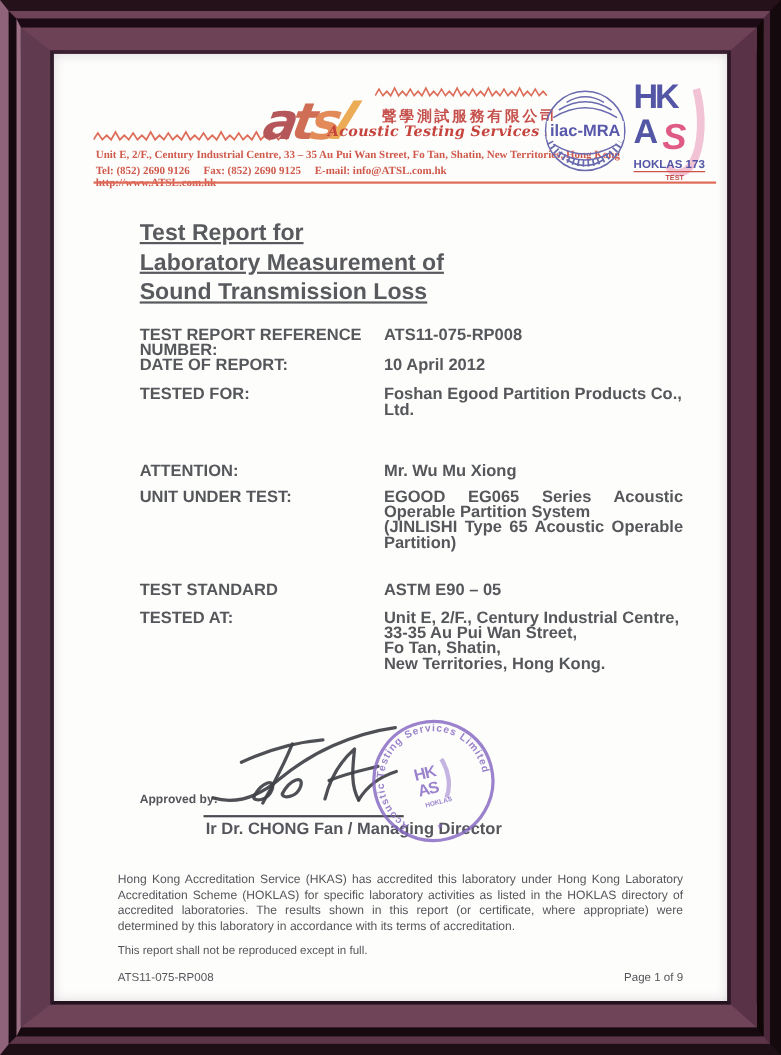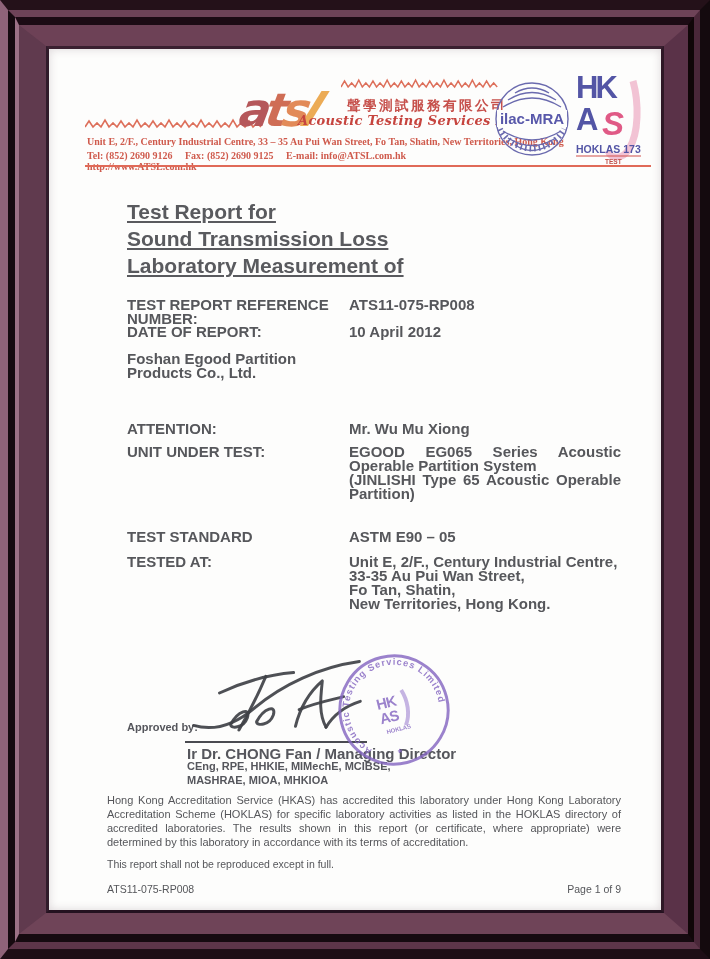--- a/index.html
+++ b/index.html
@@ -114,33 +114,34 @@
         <text x="27" y="66" font-size="33" font-weight="bold" font-style="italic" fill="#e05a86">S</text>
         <text x="1" y="84" font-size="10.5" font-weight="bold" fill="#5355a5">HOKLAS 173</text>
         <line x1="1" y1="87" x2="66" y2="87" stroke="#d0504a" stroke-width="1.2"></line>
         <text x="30" y="95" font-size="6.5" font-weight="bold" fill="#c0504a">TEST</text>
       </svg>
 
       <div class="rule"></div>
 
       <div class="title">
         <span>Test Report for</span>
+        <span>Laboratory Measurement of</span>
         <span>Sound Transmission Loss</span>
-        <span>Laboratory Measurement of</span>
       </div>
 
       <div class="row" style="top:249px">
         <span>TEST REPORT REFERENCE NUMBER:</span>
         <span class="val">ATS11-075-RP008</span>
       </div>
       <div class="row" style="top:276px">
         <span>DATE OF REPORT:</span>
         <span class="val">10 April 2012</span>
       </div>
       <div class="row" style="top:303px">
+        <span>TESTED FOR:</span>
         <span class="val">Foshan Egood Partition Products Co., Ltd.</span>
       </div>
       <div class="row" style="top:326px">
         <span></span>
       </div>
       <div class="row" style="top:373px">
         <span>ATTENTION:</span>
         <span class="val">Mr. Wu Mu Xiong</span>
       </div>
       <div class="row" style="top:396px">
@@ -168,21 +169,20 @@
         <path d="M34,41 C62,28 90,21 114,19"></path>
         <path d="M84,23 C76,42 66,62 55,81"></path>
         <path d="M46,75 C54,60 68,56 64,68 C60,79 46,80 46,75"></path>
         <path d="M74,72 C82,57 96,53 92,65 C88,76 74,77 74,72"></path>
         <path d="M116,77 C121,57 131,40 145,28 C143,47 141,63 149,78"></path>
         <path d="M120,59 C136,52 152,49 168,45"></path>
         <path d="M149,78 C158,63 170,55 186,50"></path>
       </svg>
       <div class="sig-line"></div>
       <div class="sig-name">Ir Dr. CHONG Fan / Managing Director</div>
-      <div class="sig-quals">CEng, RPE, HHKIE, MIMechE, MCIBSE, MASHRAE, MIOA, MHKIOA</div>
 
       <svg class="stamp" viewBox="0 0 120 120">
         <circle cx="60" cy="60" r="55" fill="none" stroke="#8668c2" stroke-width="3"></circle>
         <defs>
                   <path id="stampArc" d="M30.4,95.2 A46,46 0 1 1 89.6,95.2" fill="none"></path>
                 </defs>
         <text font-size="9.5" font-weight="bold" fill="#8668c2" letter-spacing="1">
           <textPath href="#stampArc" startOffset="2">Acoustic  Testing  Services  Limited</textPath>
         </text>
         <text x="56" y="108" font-size="12" font-weight="bold" fill="#8668c2" text-anchor="middle">*</text>

